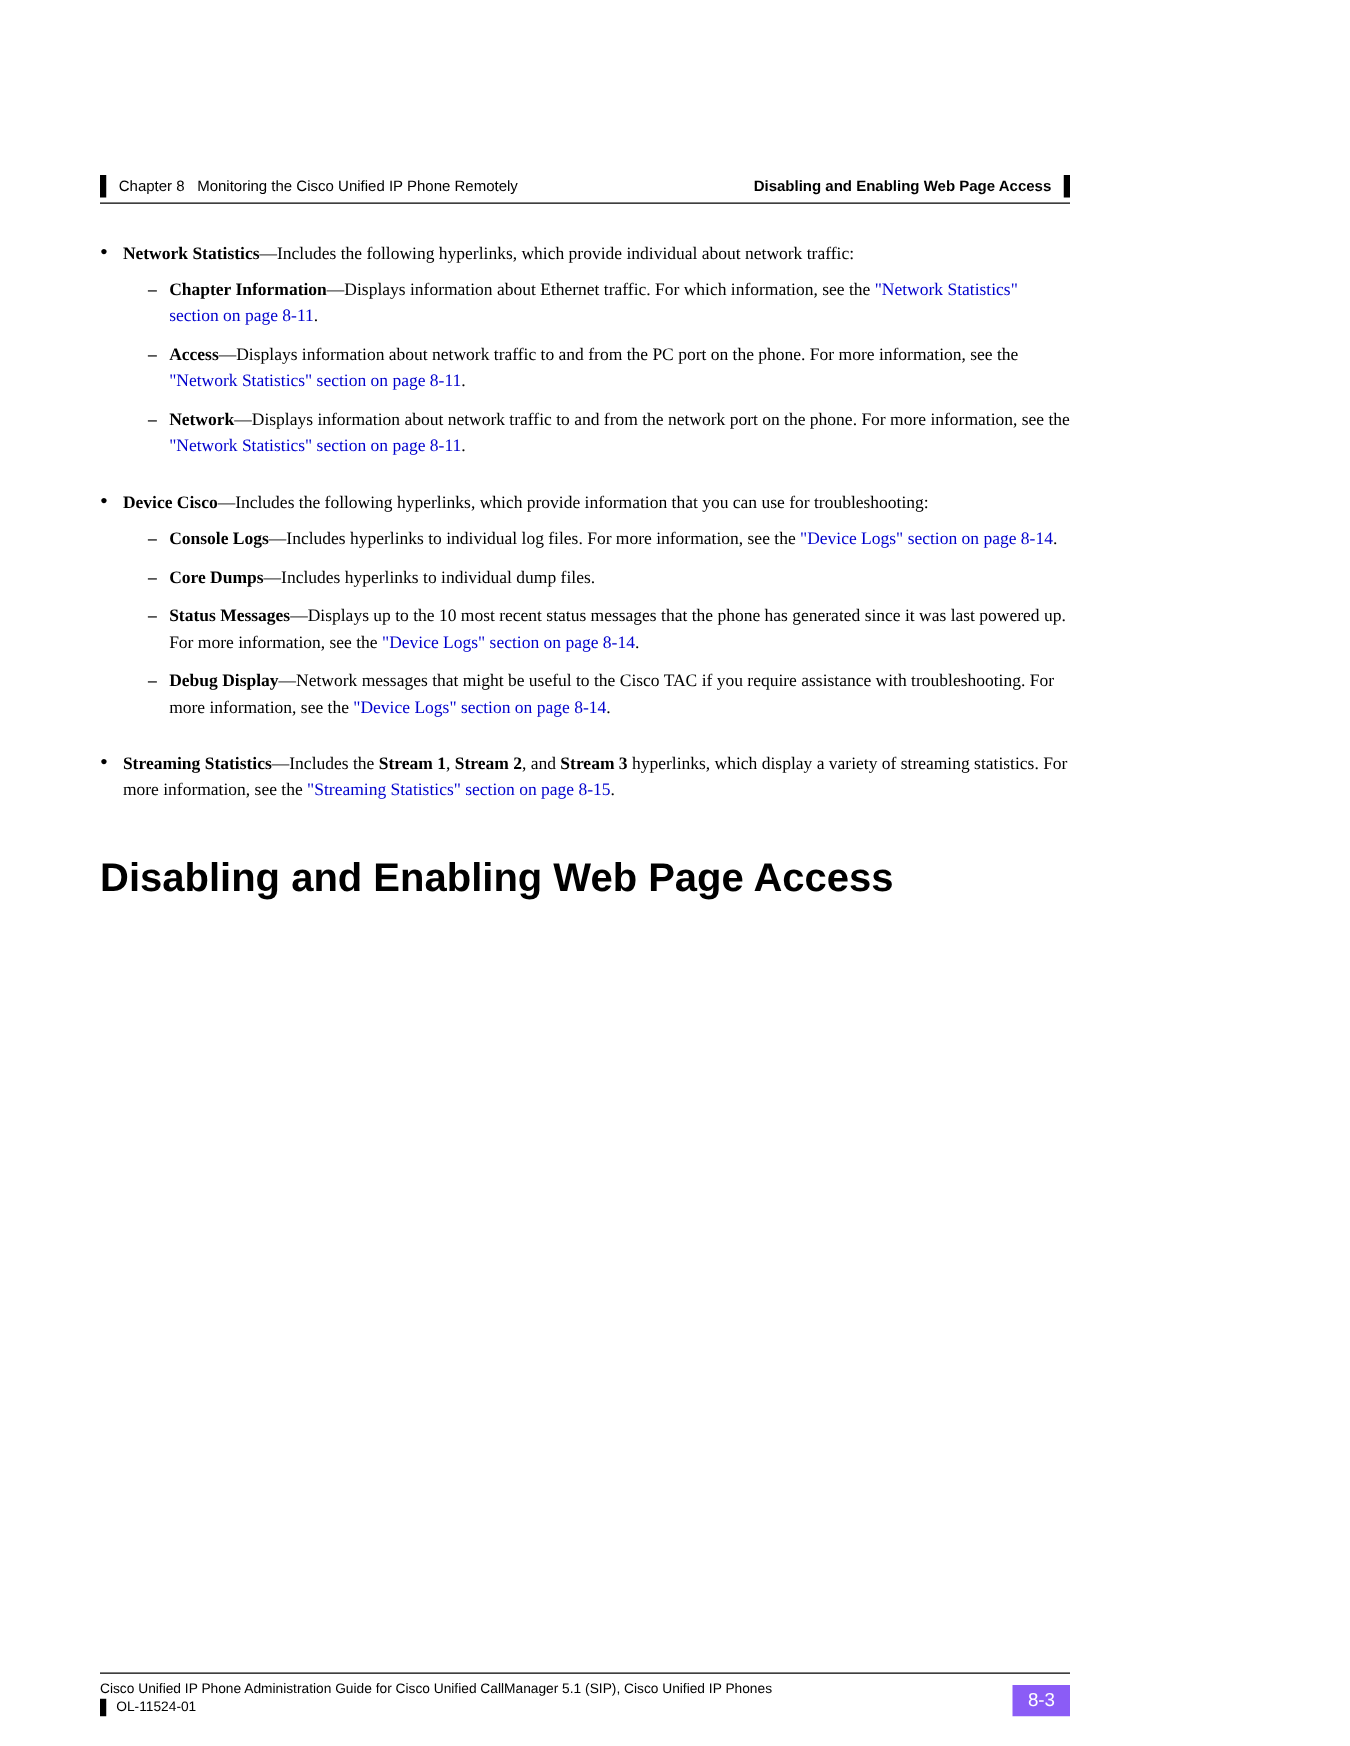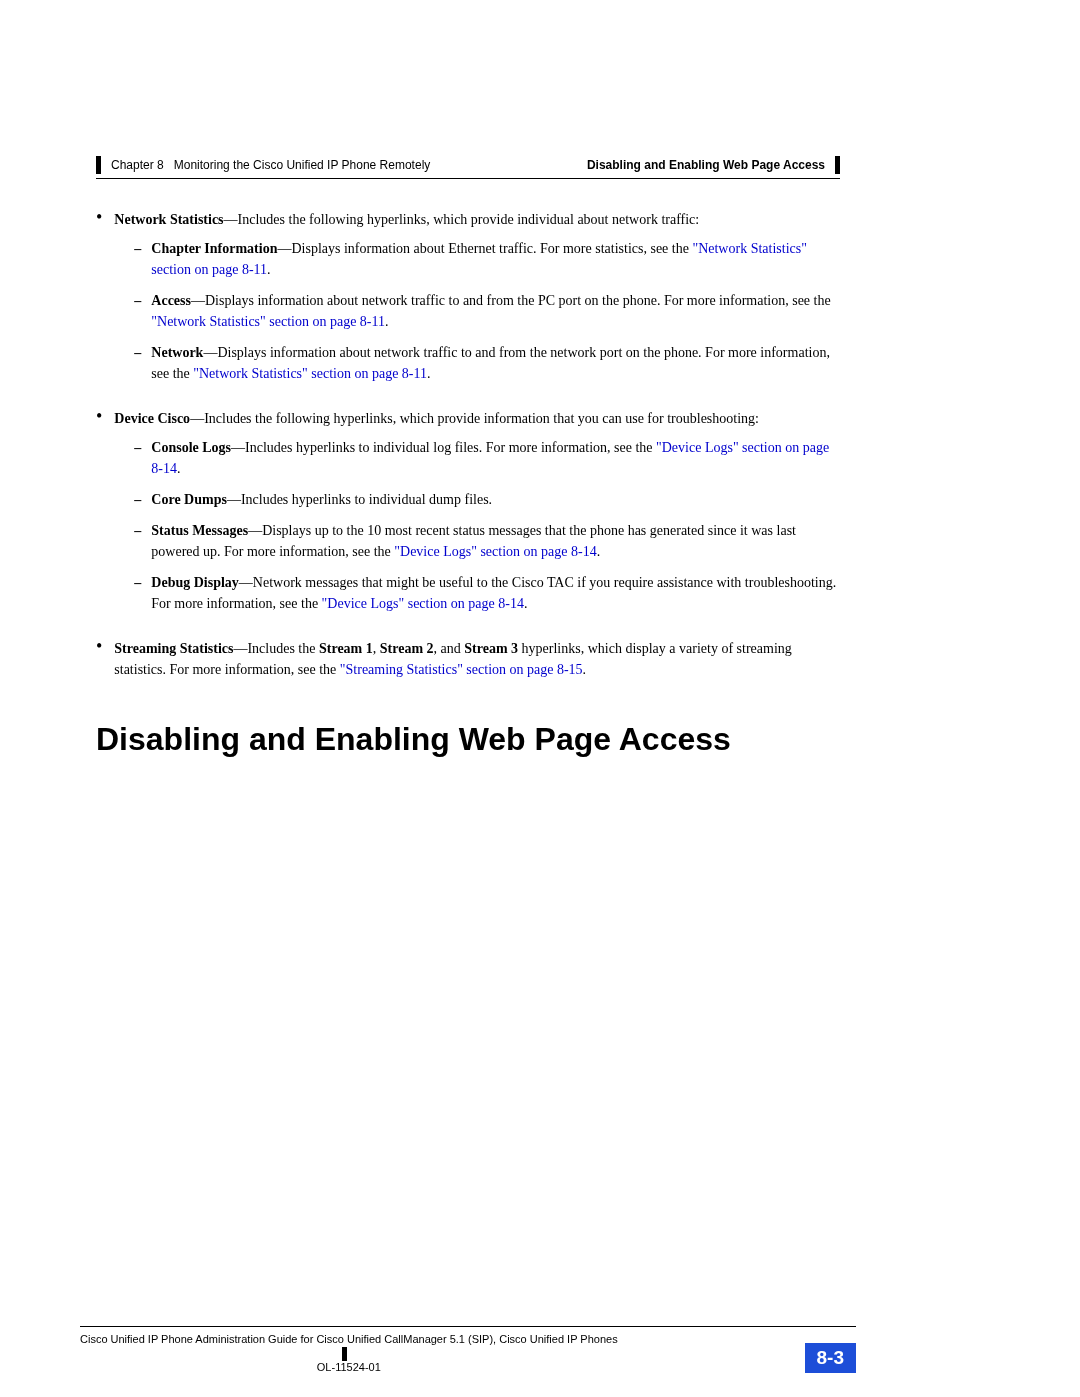--- a/index.html
+++ b/index.html
@@ -16,21 +16,21 @@
       width: 1080px;
       min-height: 1397px;
       position: relative;
     }
 
     .page {
       width: 936px;
       min-height: 1397px;
       background: #ffffff;
       position: relative;
-      padding: 16px;
+      padding: 0;
     }
 
     
     .header {
       display: flex;
       justify-content: space-between;
       align-items: flex-start;
       padding: 140px 80px 0 80px;
       border-bottom: none;
     }
@@ -195,43 +195,42 @@
 
     .footer-title {
       font-family: Arial, Helvetica, sans-serif;
       font-size: 11px;
       color: #000;
     }
 
     .footer-doc-num {
       display: flex;
       align-items: center;
-      flex-direction: column;
     }
 
     .footer-bar {
       width: 5px;
       height: 14px;
       background: #000;
       margin-right: 8px;
       display: inline-block;
     }
 
     .footer-doc-text {
       font-family: Arial, Helvetica, sans-serif;
       font-size: 11px;
       color: #000;
     }
 
     .footer-page {
-      background: #1d4ed8;
+      background: #8b5cf6;
       color: #fff;
       font-family: Arial, Helvetica, sans-serif;
-      font-size: 19px;
-      font-weight: bold;
+      font-size: 15px;
+      font-weight: normal;
       padding: 4px 12px;
     }
   </style>
 </head>
 <body>
 
 <div class="page">
 
   <div class="header">
     <div class="header-left">
@@ -252,21 +251,21 @@
     <ul class="bullet-list">
 
       <li class="bullet-item">
         <span class="bullet-dot">•</span>
         <div class="bullet-text">
           <span class="bold">Network Statistics</span><span>—Includes the following hyperlinks, which provide individual about network traffic:</span>
           <ul class="sub-list">
             <li class="sub-item">
               <span class="sub-dash">–</span>
               <div class="sub-text">
-                <span class="bold">Chapter Information</span><span>—Displays information about Ethernet traffic. For more statistics, see the </span><a class="link" href="#">"Network Statistics" section on page 8-11</a><span>.</span>
+                <span class="bold">Chapter Information</span><span>—Displays information about Ethernet traffic. For which information, see the </span><a class="link" href="#">"Network Statistics" section on page 8-11</a><span>.</span>
               </div>
             </li>
             <li class="sub-item">
               <span class="sub-dash">–</span>
               <div class="sub-text">
                 <span class="bold">Access</span><span>—Displays information about network traffic to and from the PC port on the phone. For more information, see the </span><a class="link" href="#">"Network Statistics" section on page 8-11</a><span>.</span>
               </div>
             </li>
             <li class="sub-item">
               <span class="sub-dash">–</span>

